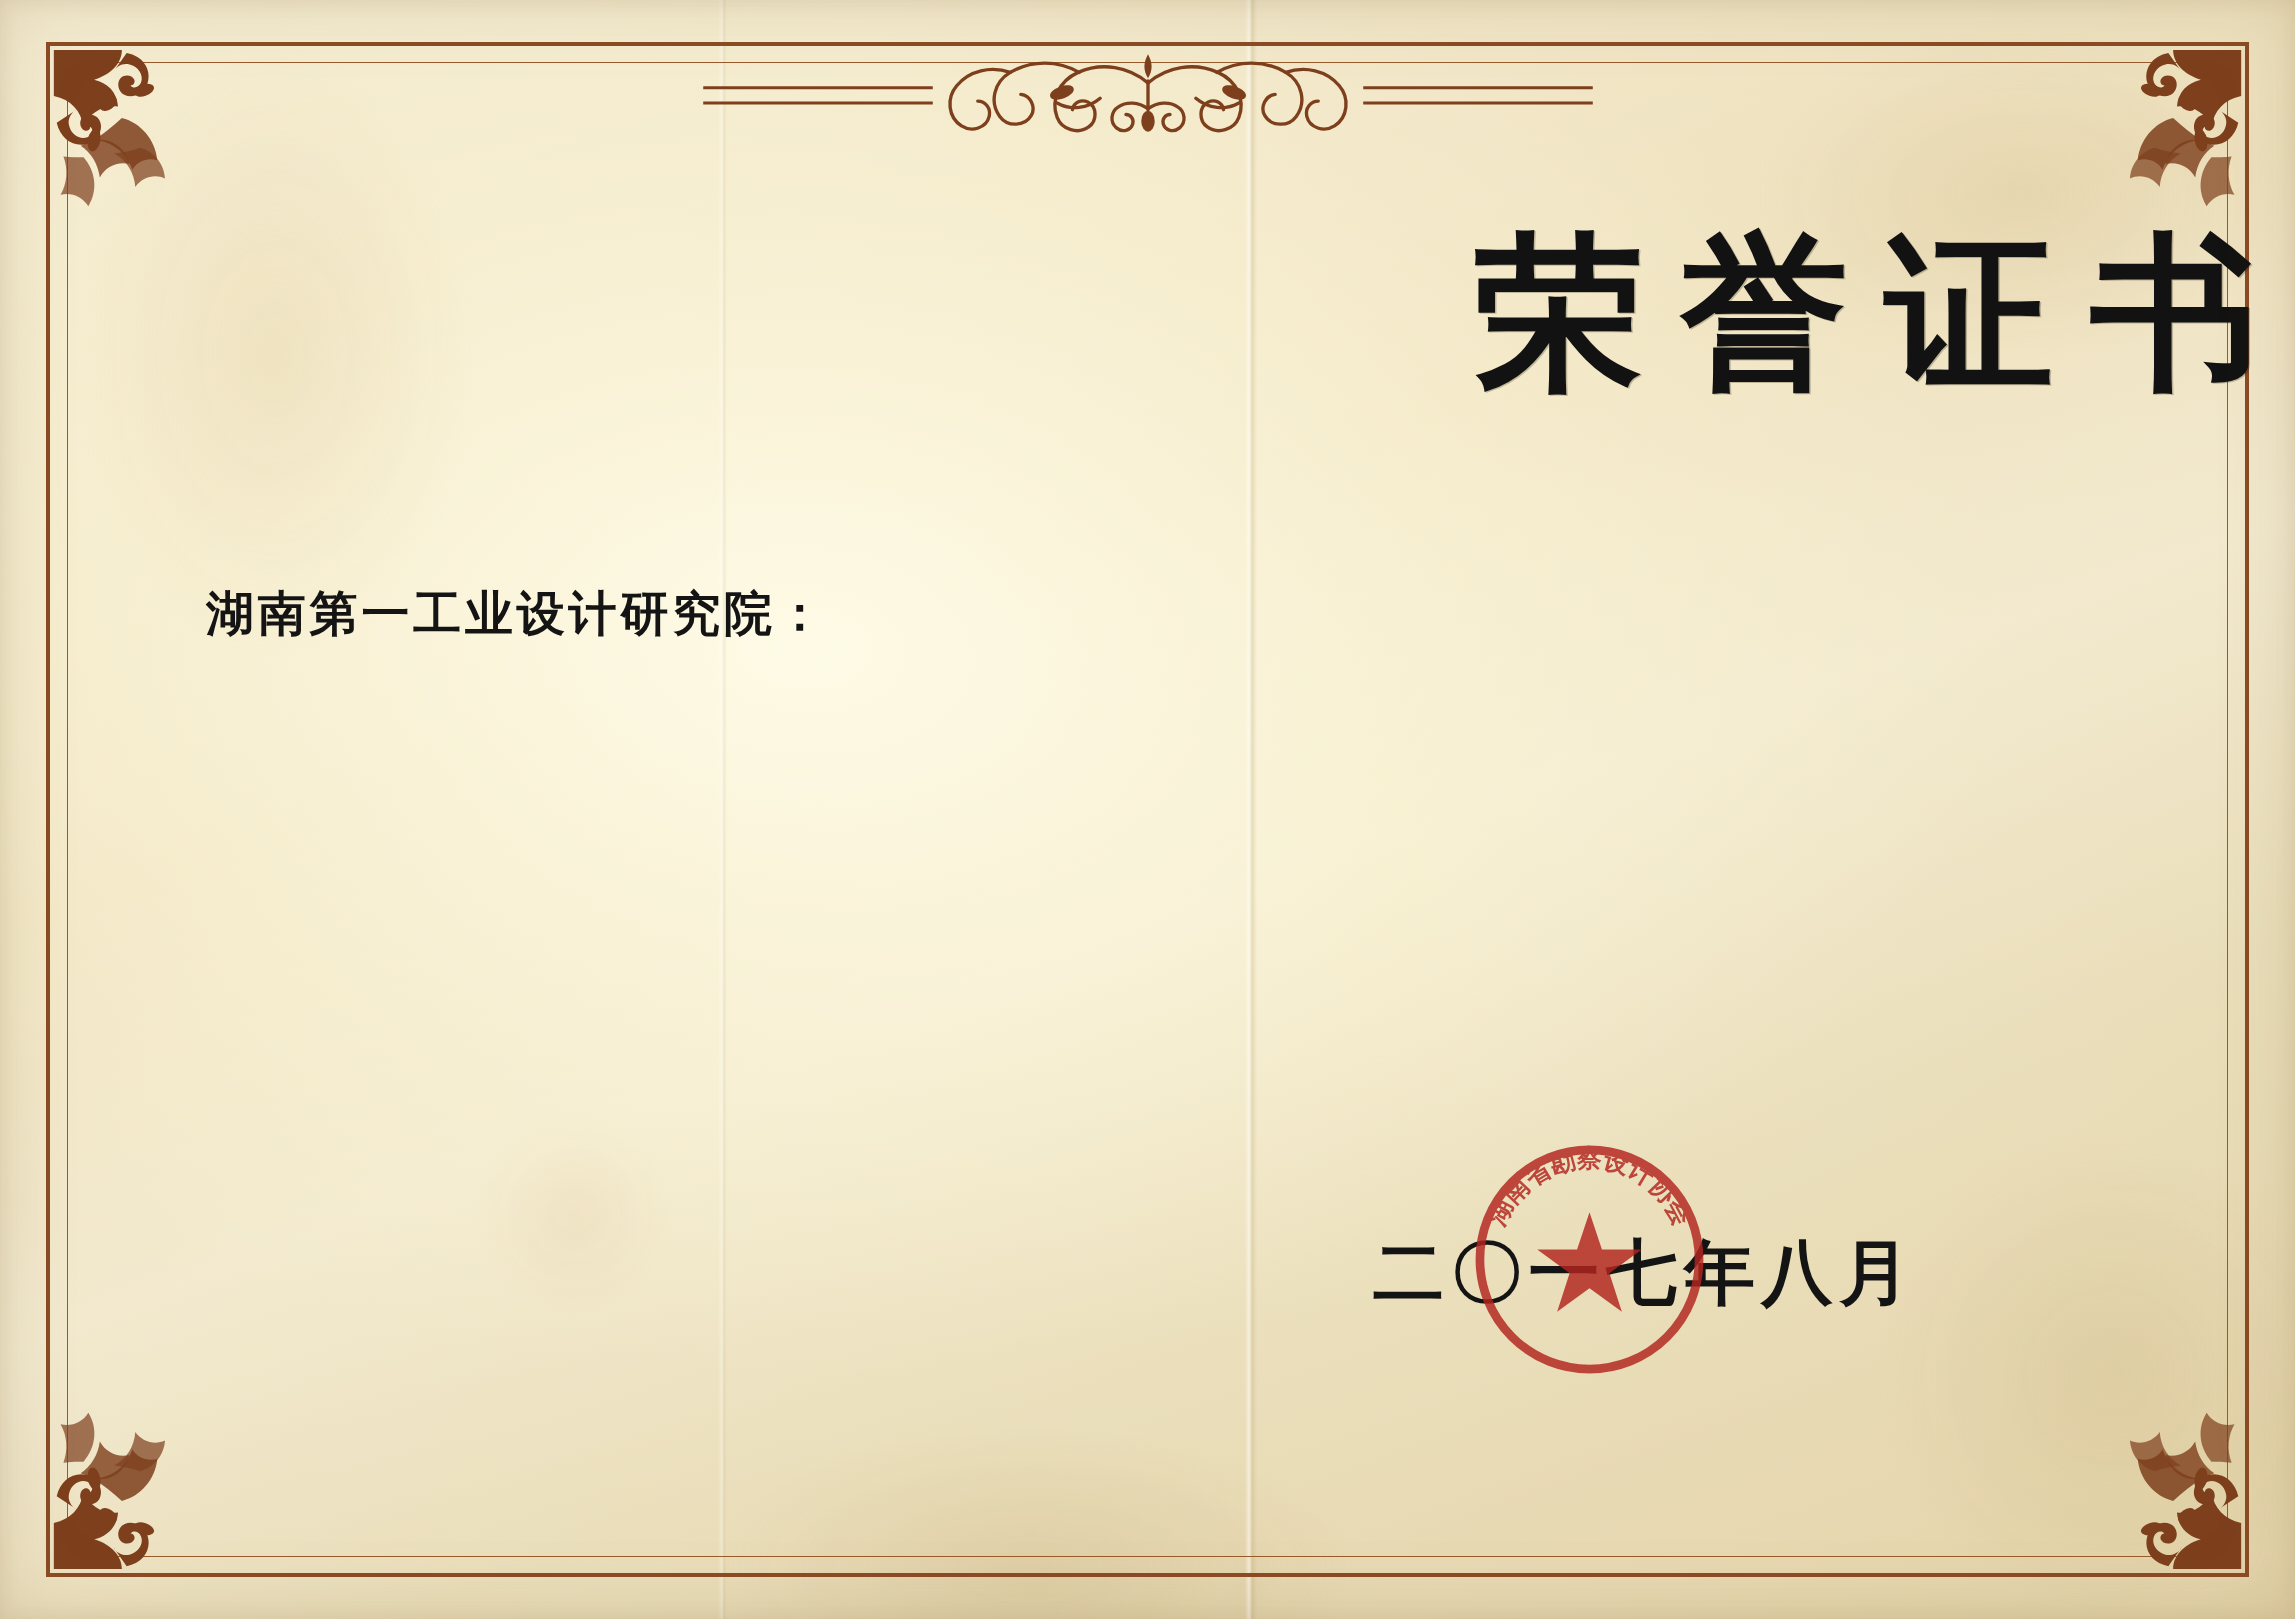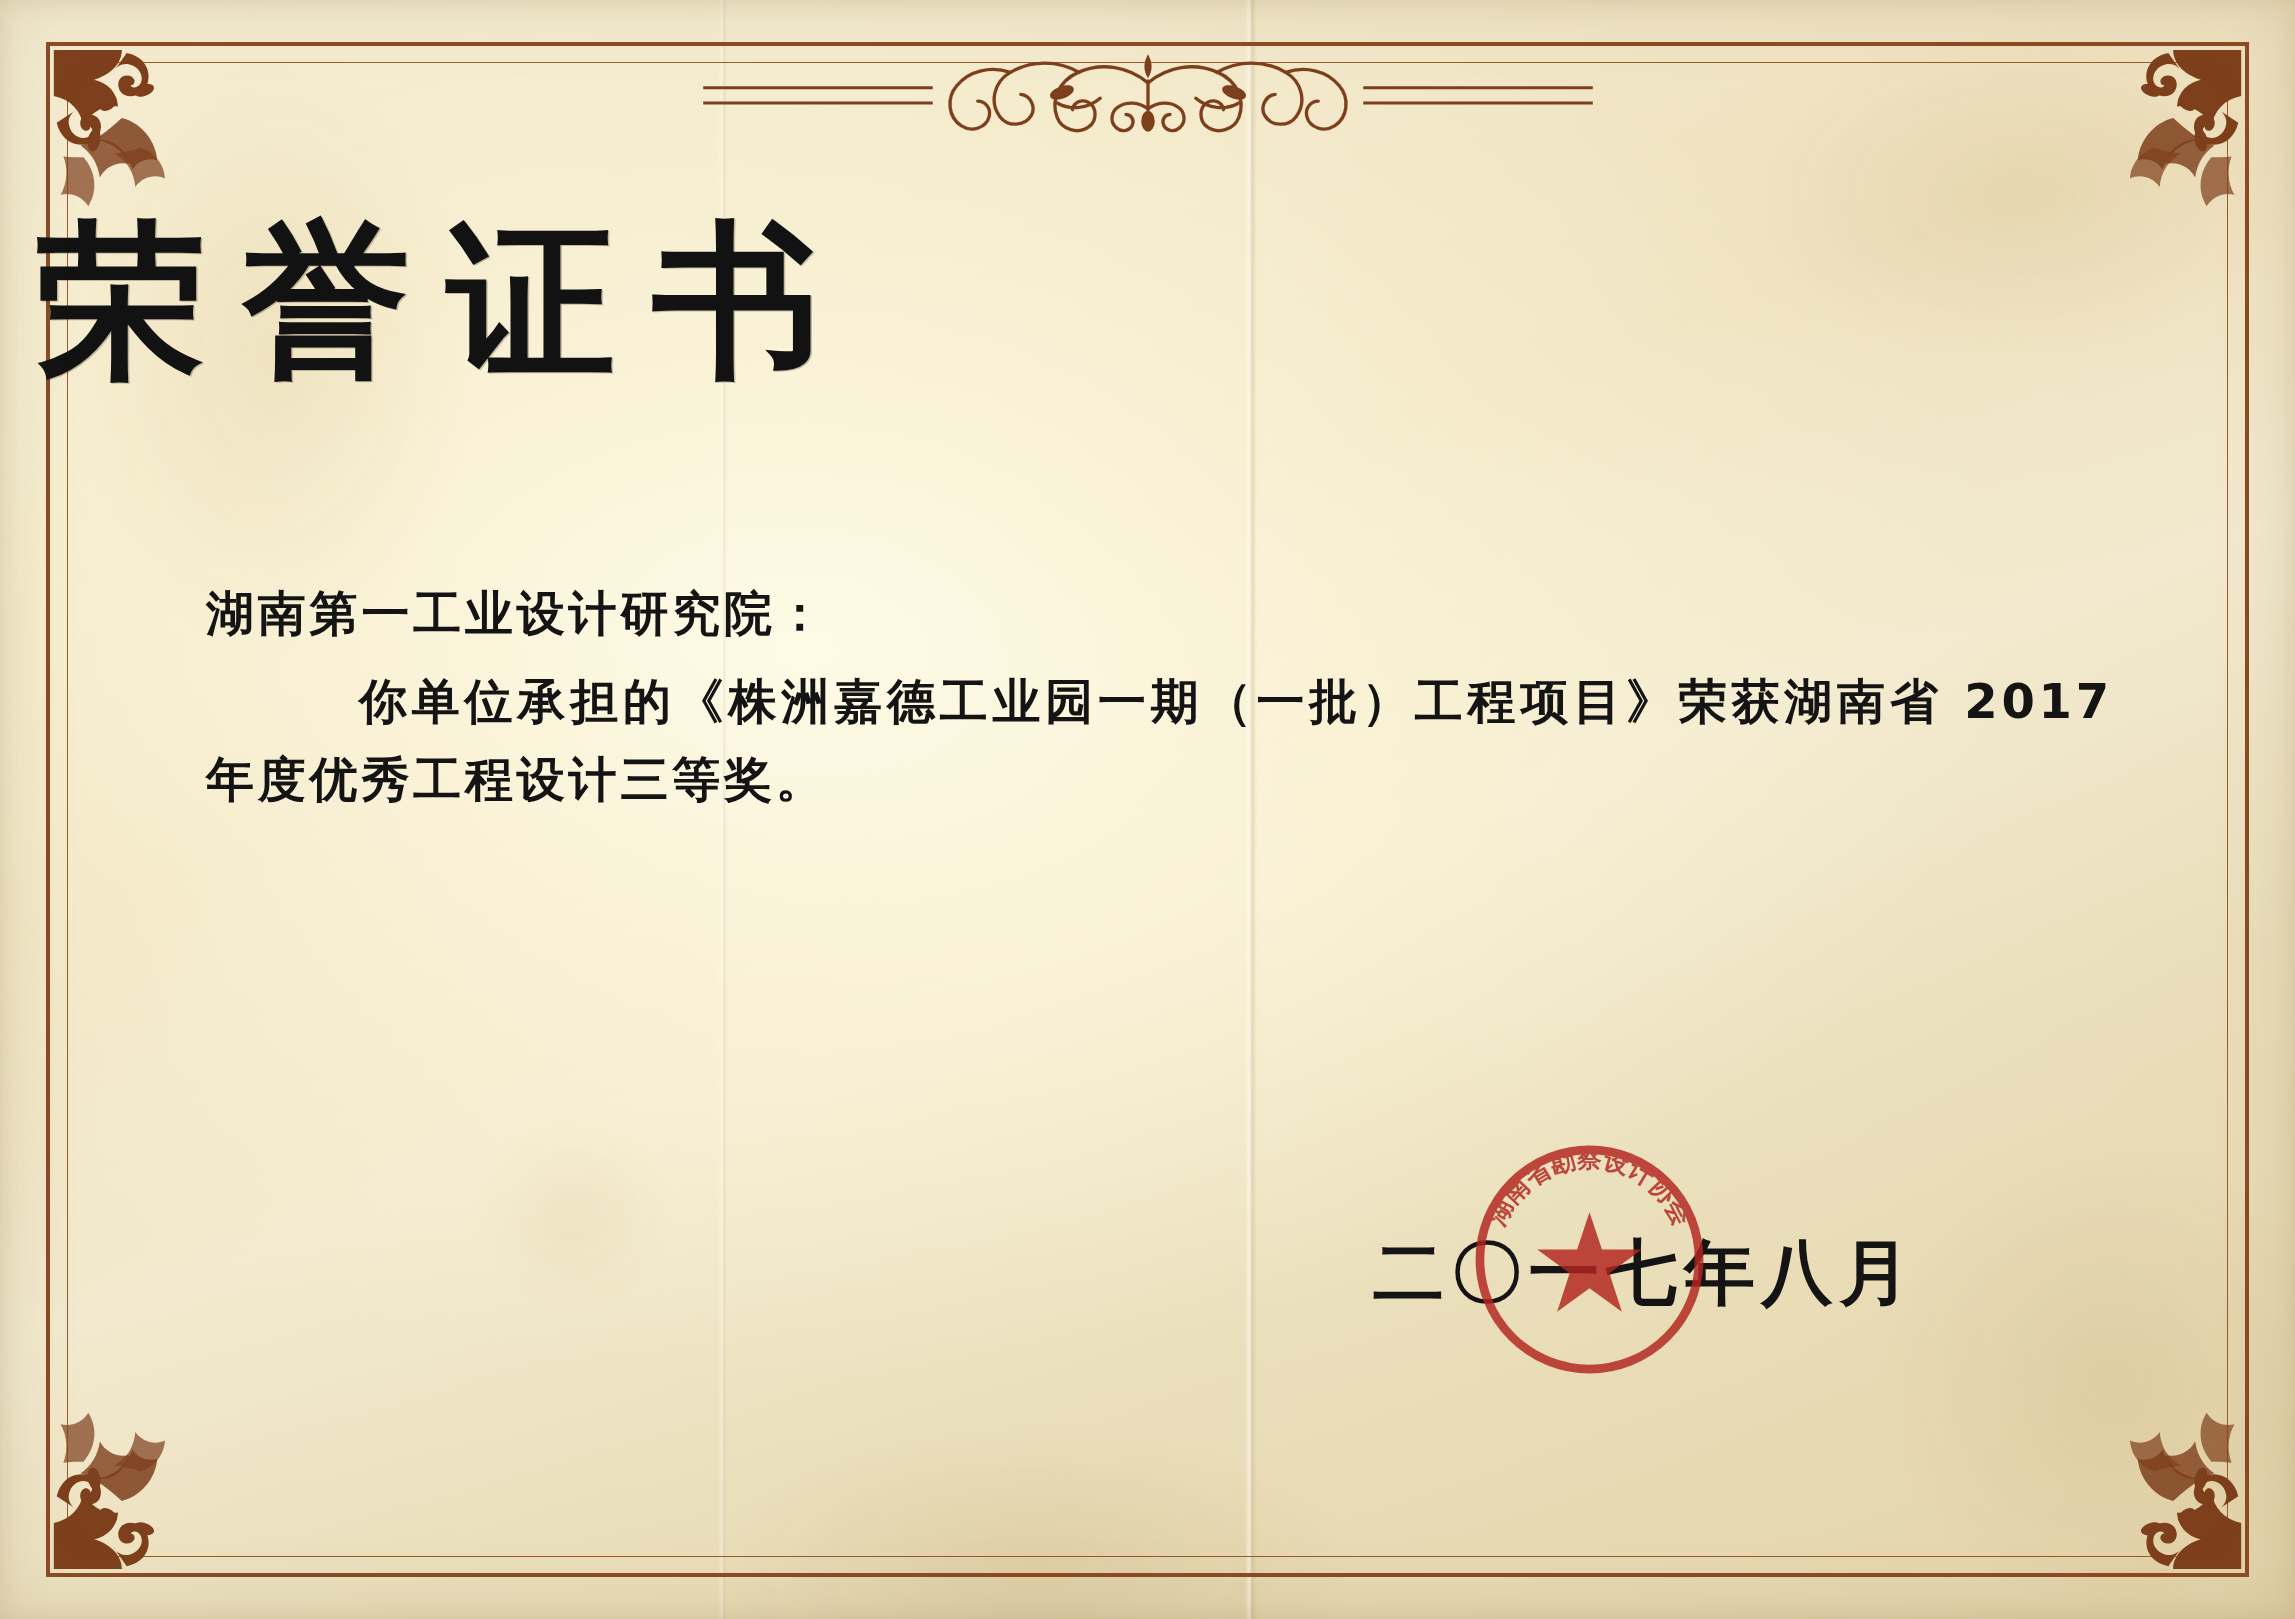--- a/index.html
+++ b/index.html
@@ -96,22 +96,22 @@
     height: 110px;
     pointer-events: none;
   }
   .top-ornament svg { width: 100%; height: 100%; display: block; }
 
   
   .title {
     position: absolute;
     left: 0; right: 0;
     top: 225px;
-    text-align: left;
-    font-family: Liberation Mono, monospace;
+    text-align: right;
+    font-family: Liberation Serif, serif;
     font-weight: 900;
     font-size: 168px;
     letter-spacing: 37px;
     color: #121212;
     text-indent: 37px;
     line-height: 1.06;
     text-shadow: 1.4px 1.4px 0 rgba(40,30,10,0.25);
   }
 
   
@@ -266,21 +266,20 @@
         <ellipse cx="1130" cy="116" rx="26" ry="13" transform="rotate(20 1130 116)"></ellipse>
         <ellipse cx="950" cy="176" rx="14" ry="22"></ellipse>
       </g>
     </svg>
   </div>
 
   <div class="title">荣誉证书</div>
 
   <div class="body-text">
     <p class="salutation">湖南第一工业设计研究院：</p>
-    <p class="para">你单位承担的《株洲嘉德工业园一期（一批）工程项目》荣获湖南省 2017 年度优秀工程设计三等奖。</p>
   </div>
 
   <div class="date-line">二〇一七年八月</div>
 
   <div class="seal">
     <svg viewBox="0 0 200 200" xmlns="http://www.w3.org/2000/svg">
       <defs>
         <path id="sealArc" d="M 100,100 m -74,0 a 74,74 0 1,1 148,0 a 74,74 0 1,1 -148,0"></path>
       </defs>
       <circle cx="100" cy="100" r="88" fill="none" stroke="#b3241f" stroke-width="7"></circle>

